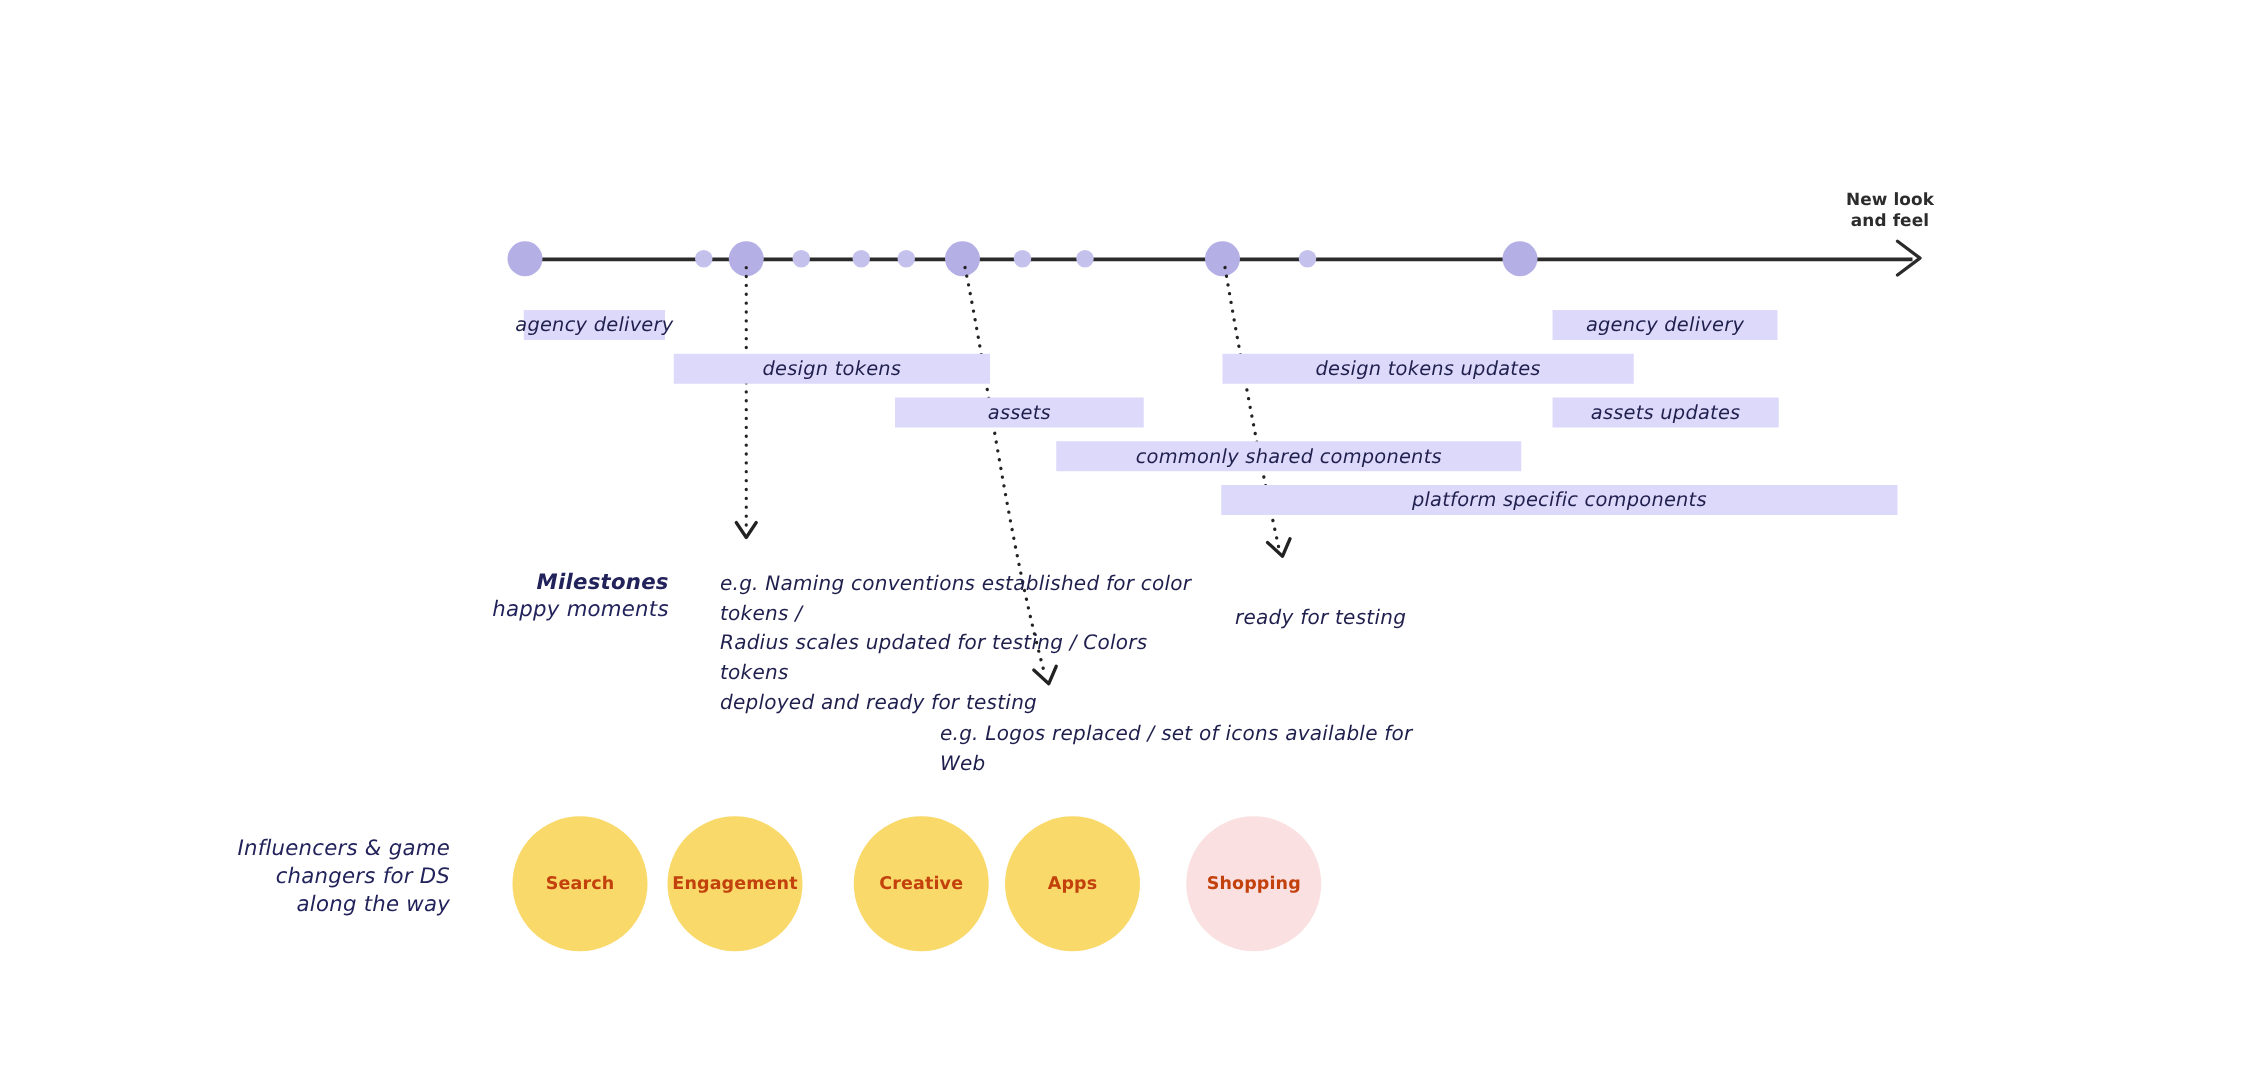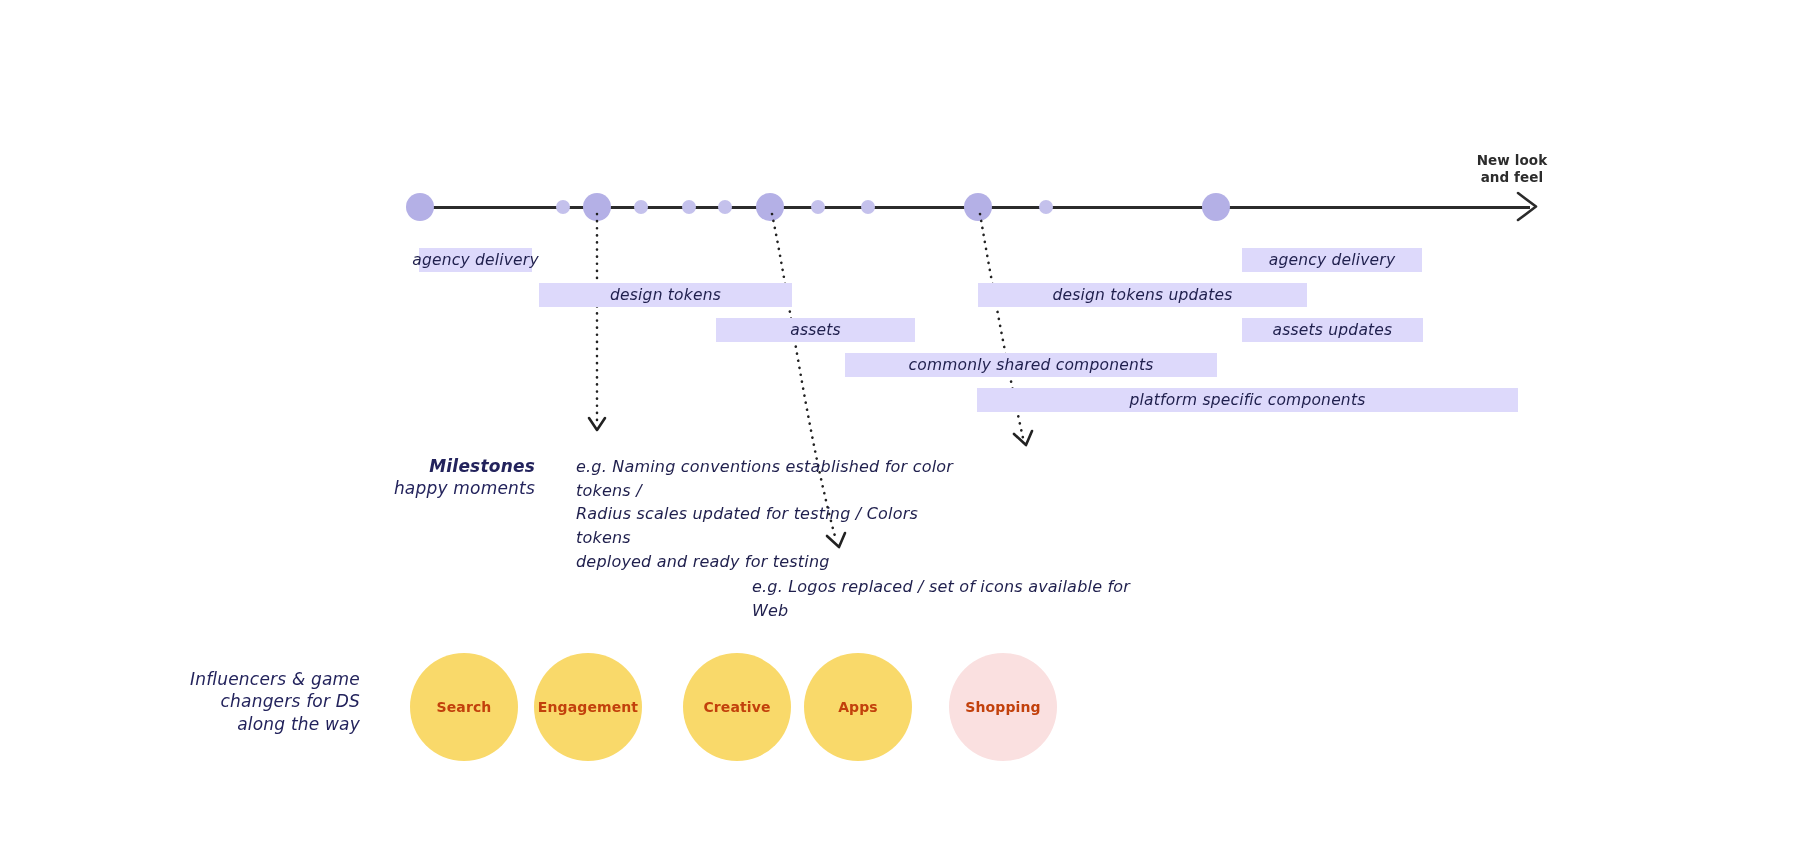--- a/index.html
+++ b/index.html
@@ -203,20 +203,21 @@
     <div>happy moments</div>
   </div>
 
   <div id="ms-notes">
       <div class="ms-text hand" style="left: 576px; top: 455px; width: 400px;">
         <div>e.g. Naming conventions established for color tokens /</div>
         <div>Radius scales updated for testing / Colors tokens</div>
         <div>deployed and ready for testing</div>
       </div>
       <div class="ms-text hand" style="left: 988px; top: 482px; width: 330px;">
+        <div>ready for testing</div>
       </div>
       <div class="ms-text hand" style="left: 752px; top: 575px; width: 400px;">
         <div>e.g. Logos replaced / set of icons available for Web</div>
       </div>
     </div>
 
   <div class="row-label hand" style="left:155px; top:668px; width:205px;">
     <div>Influencers &amp; game</div>
     <div>changers for DS</div>
     <div>along the way</div>

